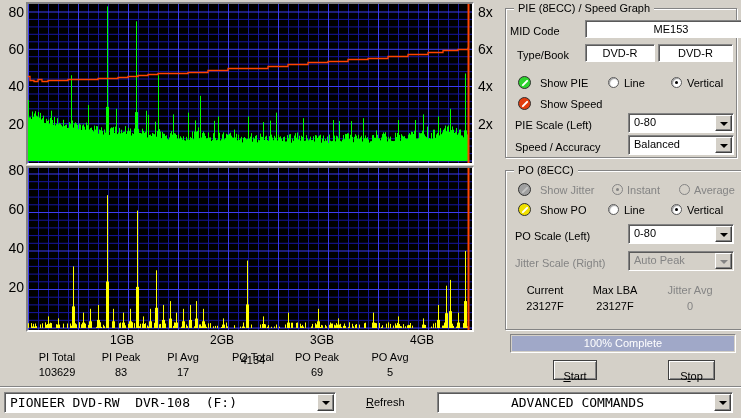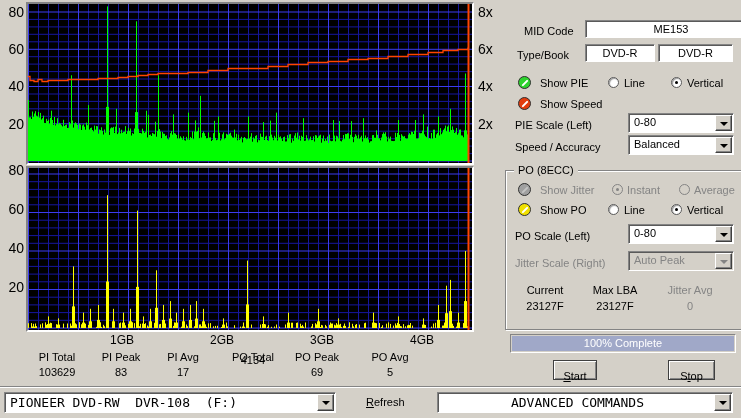--- a/index.html
+++ b/index.html
@@ -214,21 +214,24 @@
   <span class="tick-y" style="left:2px;top:163px;">80</span>
   <span class="tick-y" style="left:2px;top:202px;">60</span>
   <span class="tick-y" style="left:2px;top:241px;">40</span>
   <span class="tick-y" style="left:2px;top:280px;">20</span>
 
   <span class="tick-x" style="left:102px;top:334px;">1GB</span>
   <span class="tick-x" style="left:202px;top:334px;">2GB</span>
   <span class="tick-x" style="left:302px;top:334px;">3GB</span>
   <span class="tick-x" style="left:402px;top:334px;">4GB</span>
 
-  <span class="label" style="left:524px;top:25px;">MID Code</span>
+  <div class="group" style="left:505px;top:8px;width:232px;height:150px;">
+    <span class="group-title">PIE (8ECC) / Speed Graph</span>
+  </div>
+  <span class="label" style="left:510px;top:25px;">MID Code</span>
   <div class="field" style="left:585px;top:20px;width:172px;height:18px;">
     <span class="fv">ME153</span>
   </div>
   <span class="label" style="left:517px;top:49px;text-align:center;">Type/Book</span>
   <div class="field" style="left:585px;top:44px;width:70px;height:18px;">
     <span class="fv">DVD-R</span>
   </div>
   <div class="field" style="left:658px;top:44px;width:75px;height:18px;">
     <span class="fv">DVD-R</span>
   </div>

